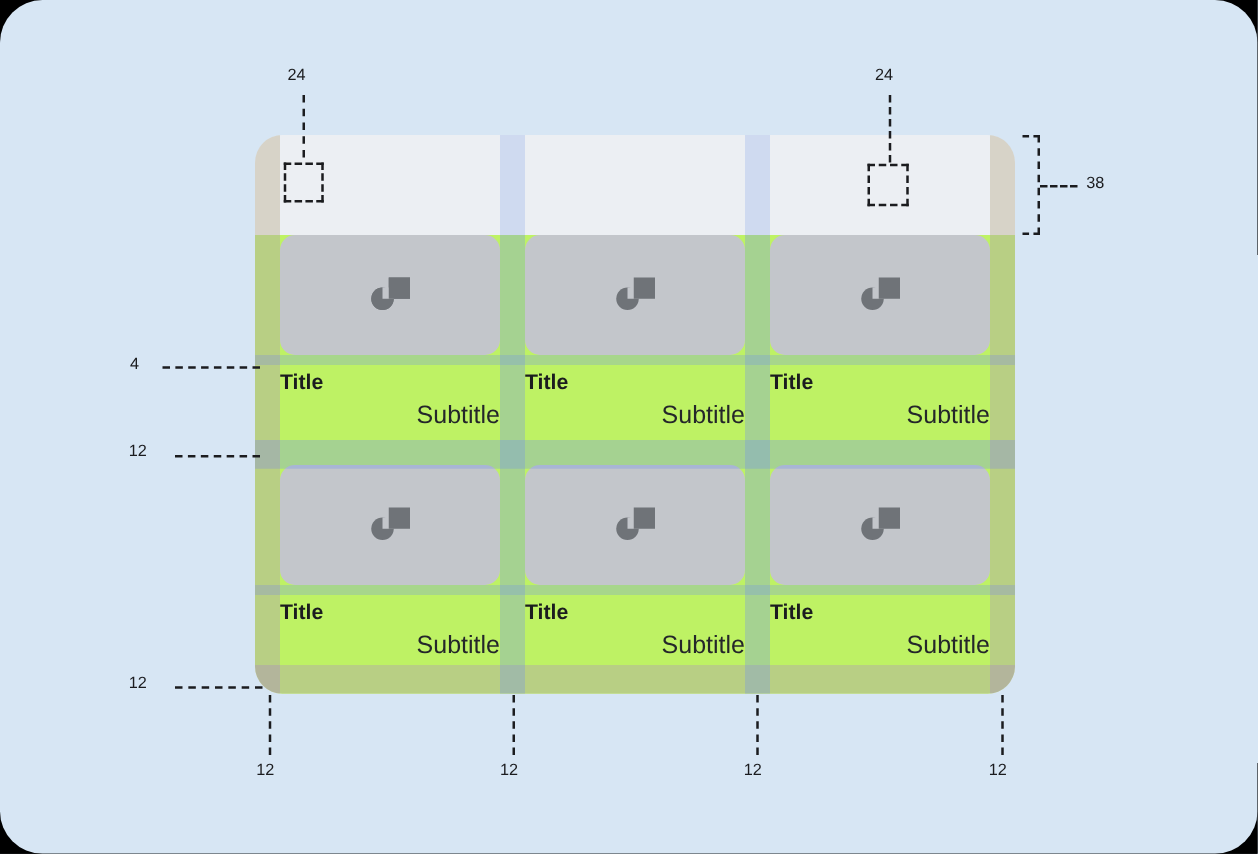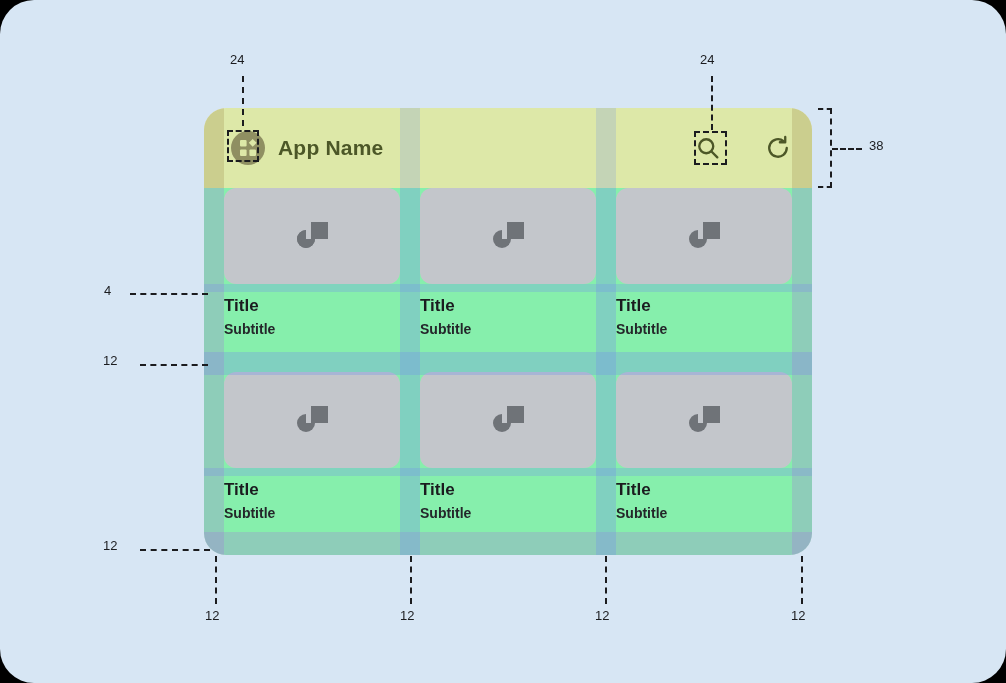--- a/index.html
+++ b/index.html
@@ -84,21 +84,21 @@
   #action-search { left: 490px; }
   #action-refresh { left: 560px; }
 
   
   #grid {
     position: absolute;
     left: 0;
     top: 80px;
     width: 608px;
     height: 395px;
-    background: #86efac;
+    background: #bef264;
     padding-left: 43px;
   }
   .row {
     position: absolute;
     left: 0;
     width: 608px;
     height: 160px;
   }
   #row1 { top: 0px; }
   #row2 { top: 184px; }
@@ -130,24 +130,25 @@
   }
   .card-title {
     margin-top: 12px;
     font-size: 17px;
     font-weight: 700;
     color: #1b1c1f;
     line-height: 1.15;
   }
   .card-subtitle {
     margin-top: 5px;
-    font-size: 14px;
-    font-weight: 700;
+    font-size: 20px;
+    font-weight: 400;
     color: #24262a;
     line-height: 1.15;
+    text-align: right;
   }
 
   
   .ov {
     position: absolute;
     pointer-events: none;
   }
   
   .ov-vgutter {
     background: rgba(116,150,232,0.34);
@@ -224,50 +225,20 @@
     border-left: none;
   }
 </style>
 </head>
 <body>
 
 <div id="page">
 
   <div id="device">
 
-    <div id="appbar">
-      <div id="appbar-inner">
-
-        <div class="app-logo">
-          <svg viewBox="0 0 34 34" aria-hidden="true">
-            <rect x="9" y="9" width="6.6" height="6.6" rx="1.1" fill="#dde8a8"></rect>
-            <rect x="9" y="18.4" width="6.6" height="6.6" rx="1.1" fill="#dde8a8"></rect>
-            <rect x="18.4" y="18.4" width="6.6" height="6.6" rx="1.1" fill="#dde8a8"></rect>
-            <path d="M21.7 7.9 L25.6 11.8 L21.7 15.7 L17.8 11.8 Z" fill="#dde8a8"></path>
-          </svg>
-        </div>
-
-        <div class="appbar-title">App Name</div>
-
-        <div class="appbar-action" id="action-search">
-          <svg viewBox="0 0 24 24" fill="none" stroke="currentColor" stroke-width="2" stroke-linecap="round">
-            <circle cx="10.5" cy="10.5" r="6"></circle>
-            <line x1="15" y1="15" x2="20" y2="20"></line>
-          </svg>
-        </div>
-
-        <div class="appbar-action" id="action-refresh">
-          <svg viewBox="0 0 24 24" fill="none" stroke="currentColor" stroke-width="2" stroke-linecap="round">
-            <path d="M19.5 12 A7.5 7.5 0 1 1 16.8 6.2"></path>
-            <polyline points="18.2,2.6 18.2,7.1 13.6,7.1" stroke-linejoin="round"></polyline>
-          </svg>
-        </div>
-
-      </div>
-    </div>
 
     <div id="grid">
 
       <div class="row" id="row1">
         <div class="card c0">
           <div class="card-media">
             <svg viewBox="0 0 46 46" aria-hidden="true">
               <rect x="22" y="9" width="17" height="17" fill="#6f7378"></rect>
               <path d="M17 17 a9 9 0 1 0 9 9 h-9 z" fill="#6f7378"></path>
               <path d="M17 17 h9 v9 a9 9 0 0 0 -9 -9 z" fill="#6f7378" opacity="0"></path>

